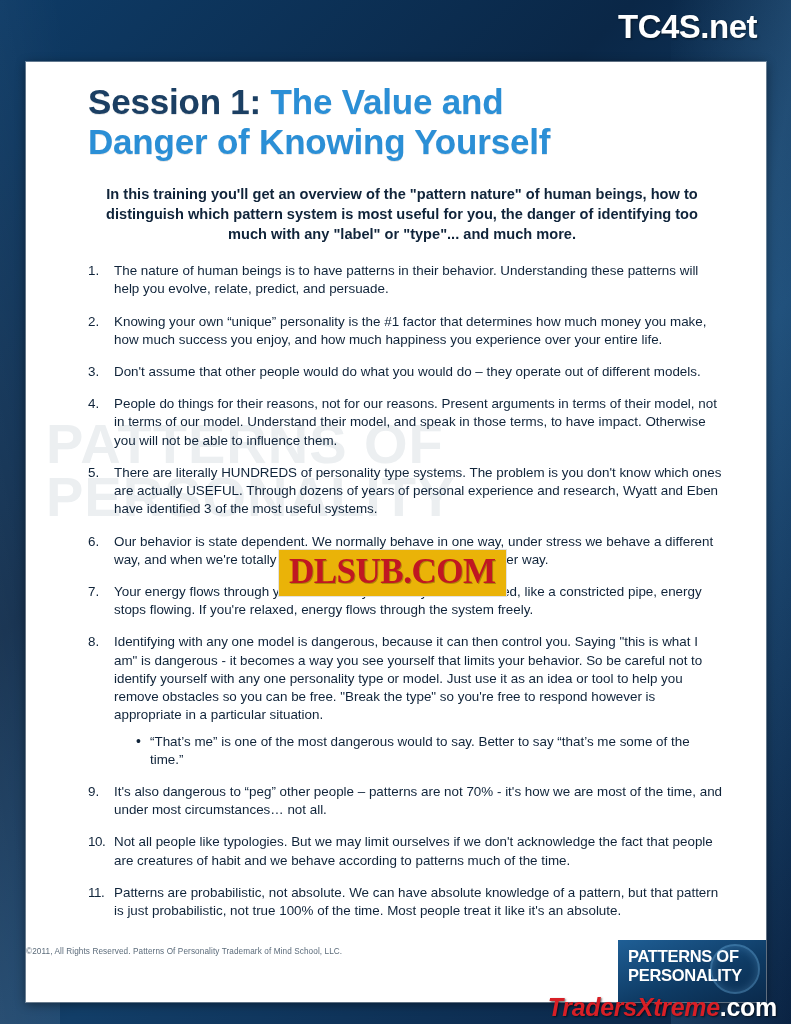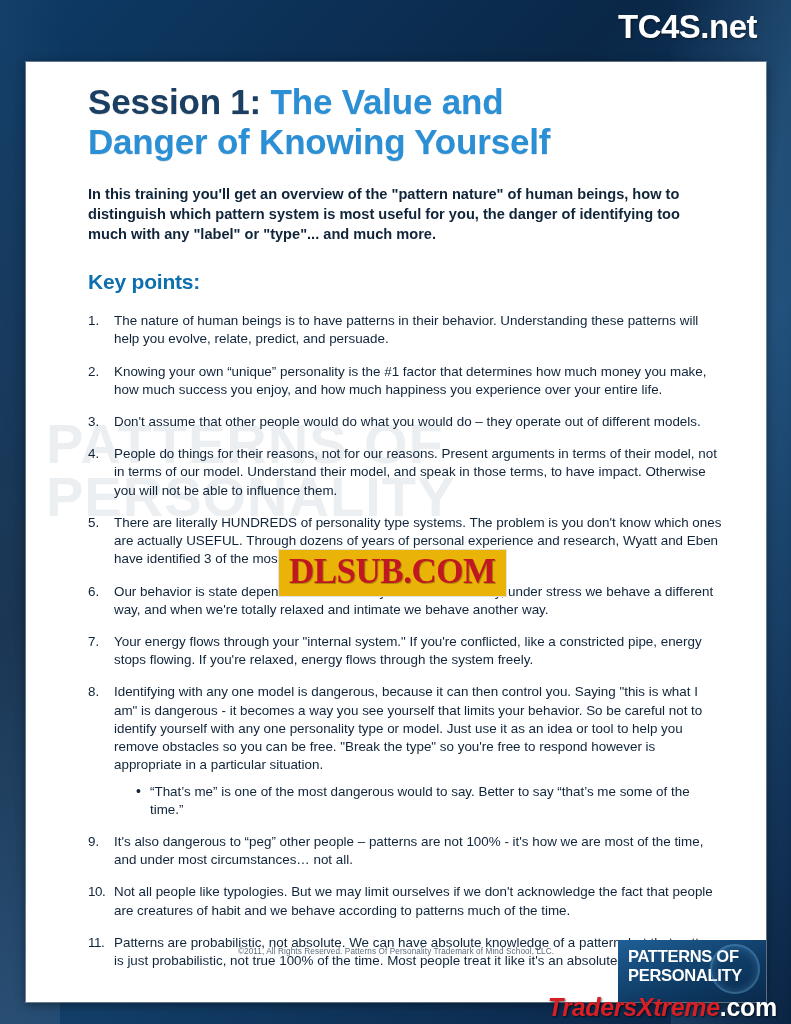--- a/index.html
+++ b/index.html
@@ -100,20 +100,21 @@
     color: #1b3f63;
   }
 
   .intro {
     margin: 22px 0 0 0;
     font-size: 14.6px;
     font-weight: bold;
     color: #10243a;
     line-height: 1.38;
     max-width: 628px;
+    text-align: center;
   }
 
   h2.keypoints {
     margin: 26px 0 0 0;
     font-size: 21px;
     font-weight: bold;
     color: #0e6fb0;
     letter-spacing: -0.2px;
   }
 
@@ -164,21 +165,21 @@
     left: 0;
     top: -1px;
     font-size: 14px;
   }
 
   .copyright {
     position: absolute;
     left: 0;
     right: 0;
     bottom: 46px;
-    text-align: center;
+    text-align: left;
     font-size: 8.2px;
     color: #5b6b7a;
     letter-spacing: 0.1px;
   }
 
   
   .pop-logo {
     position: absolute;
     right: 0px;
     bottom: 0px;
@@ -262,37 +263,36 @@
 
     <div class="content">
 
       <h1 class="title">
         <span class="dark">Session 1:</span><span> The Value and</span><br>
         <span>Danger of Knowing Yourself</span>
       </h1>
 
       <p class="intro">In this training you'll get an overview of the "pattern nature" of human beings, how to distinguish which pattern system is most useful for you, the danger of identifying too much with any "label" or "type"... and much more.</p>
 
-      <h2 class="keypoints">Key points:</h2>
 
       <ol class="points">
         <li>The nature of human beings is to have patterns in their behavior. Understanding these patterns will help you evolve, relate, predict, and persuade.</li>
         <li>Knowing your own “unique” personality is the #1 factor that determines how much money you make, how much success you enjoy, and how much happiness you experience over your entire life.</li>
         <li>Don't assume that other people would do what you would do – they operate out of different models.</li>
         <li>People do things for their reasons, not for our reasons. Present arguments in terms of their model, not in terms of our model. Understand their model, and speak in those terms, to have impact. Otherwise you will not be able to influence them.</li>
         <li>There are literally HUNDREDS of personality type systems. The problem is you don't know which ones are actually USEFUL. Through dozens of years of personal experience and research, Wyatt and Eben have identified 3 of the most useful systems.</li>
         <li>Our behavior is state dependent. We normally behave in one way, under stress we behave a different way, and when we're totally relaxed and intimate we behave another way.</li>
         <li>Your energy flows through your "internal system." If you're conflicted, like a constricted pipe, energy stops flowing. If you're relaxed, energy flows through the system freely.</li>
         <li>
           <span>Identifying with any one model is dangerous, because it can then control you. Saying "this is what I am" is dangerous - it becomes a way you see yourself that limits your behavior. So be careful not to identify yourself with any one personality type or model. Just use it as an idea or tool to help you remove obstacles so you can be free. "Break the type" so you're free to respond however is appropriate in a particular situation.</span>
           <ul class="subpoints">
             <li>“That’s me” is one of the most dangerous would to say. Better to say “that’s me some of the time.”</li>
           </ul>
         </li>
-        <li>It's also dangerous to “peg” other people – patterns are not 100% - it's how we are most of the time, and under most circumstances… not all.</li>
+        <li>It's also dangerous to “peg” other people – patterns are not 70% - it's how we are most of the time, and under most circumstances… not all.</li>
         <li class="wide">Not all people like typologies. But we may limit ourselves if we don't acknowledge the fact that people are creatures of habit and we behave according to patterns much of the time.</li>
         <li class="wide">Patterns are probabilistic, not absolute. We can have absolute knowledge of a pattern, but that pattern is just probabilistic, not true 100% of the time. Most people treat it like it's an absolute.</li>
       </ol>
     </div>
 
     <div class="dlsub">DLSUB.COM</div>
 
     <div class="copyright">©2011, All Rights Reserved. Patterns Of Personality Trademark of Mind School, LLC.</div>
 
     <div class="pop-logo">

